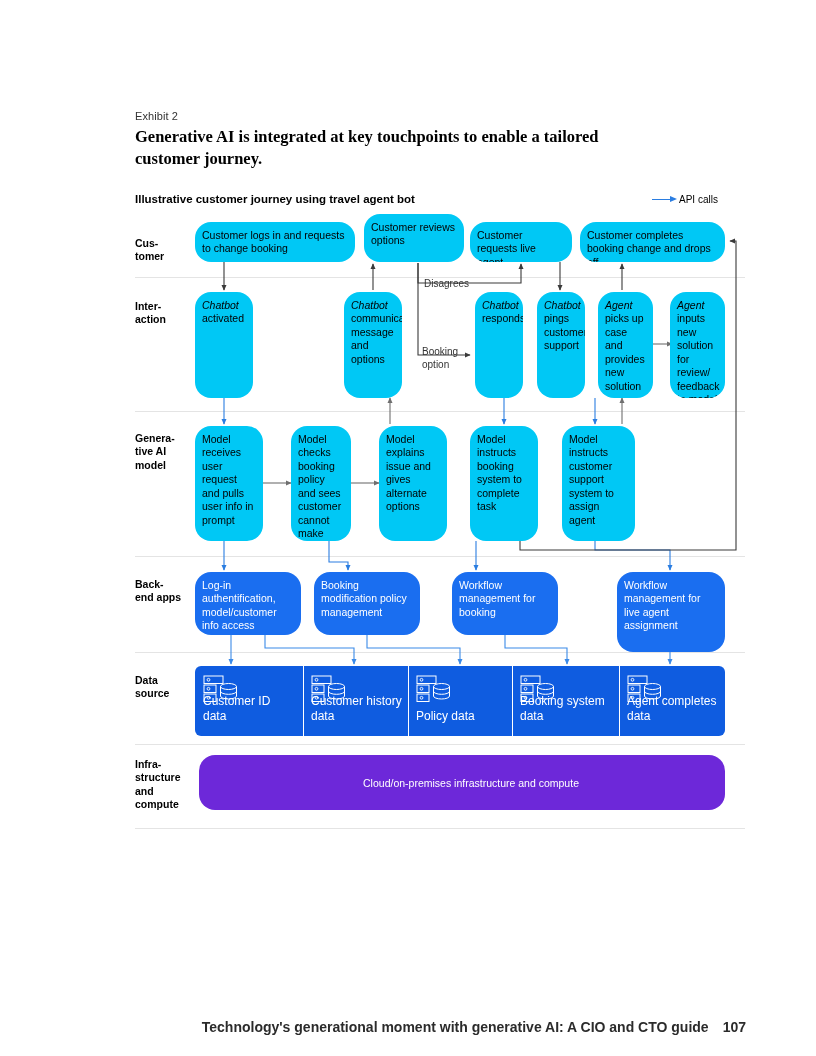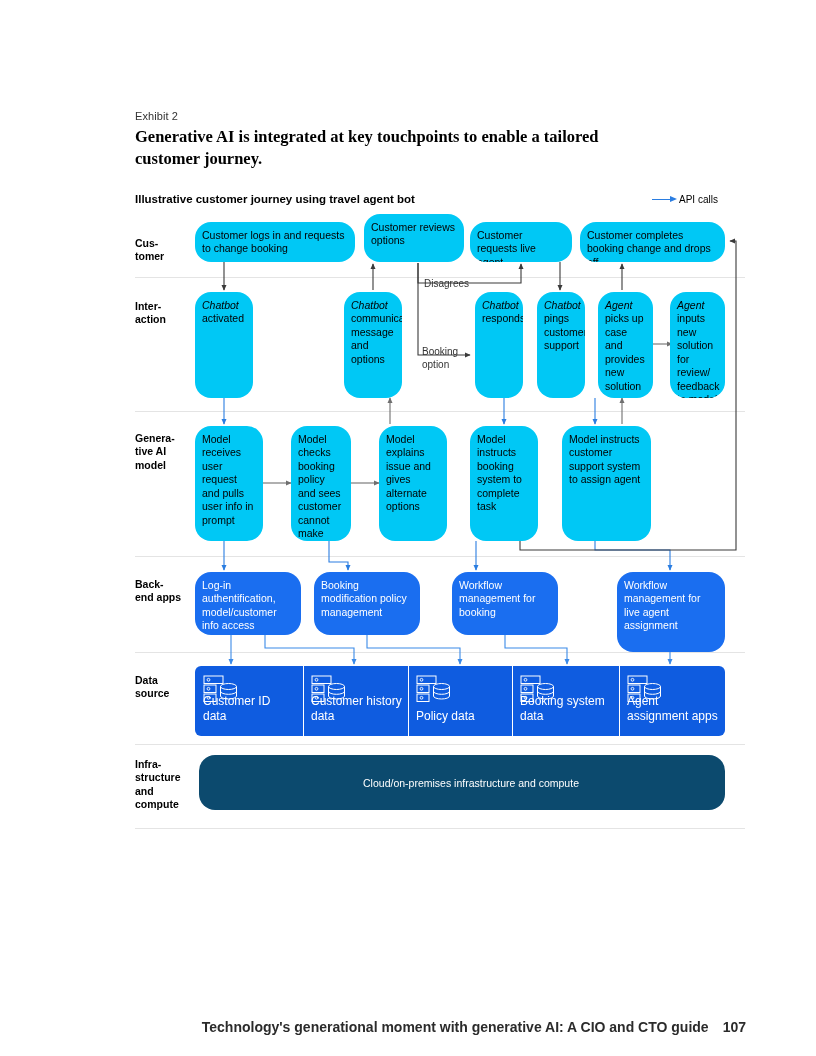--- a/index.html
+++ b/index.html
@@ -59,21 +59,21 @@
 
   
   .box {
     position:absolute; border-radius:16px;
     font-size:10.5px; line-height:1.28;
     padding:7px 7px 5px 7px;
     overflow:hidden;
   }
   .box.cyan  { background:#00c8f5; color:#000000; }
   .box.blue  { background:#1a6ef0; color:#ffffff; }
-  .box.navy  { background:#0c4a6e; color:#ffffff;padding-left:25px; }
+  .box.navy  { background:#6d28d9; color:#ffffff;padding-left:25px; }
   .box .it { font-style:italic; }
 
   .datacell {
     position:absolute; background:#0f5ce0; color:#ffffff;
     font-size:12px; line-height:1.3;
   }
   .datacell .dlabel { position:absolute; left:8px; bottom:11px; width:94px; }
   .datadiv { position:absolute; width:1px; background:#ffffff; }
   .dicon { position:absolute; left:8px; top:9px; }
 
@@ -248,21 +248,21 @@
   </div>
   <div class="box cyan" style="left:291px; top:426px; width:60px; height:115px">
     <span>Model checks booking policy and sees customer cannot make change</span>
   </div>
   <div class="box cyan" style="left:379px; top:426px; width:68px; height:115px">
     <span>Model explains issue and gives alternate options</span>
   </div>
   <div class="box cyan" style="left:470px; top:426px; width:68px; height:115px">
     <span>Model instructs booking system to complete task</span>
   </div>
-  <div class="box cyan" style="left:562px; top:426px; width:89px; height:115px">
+  <div class="box cyan" style="left:562px; top:426px; width:73px; height:115px">
     <span>Model instructs customer support system to assign agent</span>
   </div>
 
   <div class="box blue" style="left:195px; top:572px; width:106px; height:63px">
     <span>Log-in authentification, model/customer info access authorization</span>
   </div>
   <div class="box blue" style="left:314px; top:572px; width:106px; height:63px">
     <span>Booking modification policy management</span>
   </div>
   <div class="box blue" style="left:452px; top:572px; width:106px; height:63px">
@@ -333,21 +333,21 @@
       <rect x="1" y="1" width="19" height="7.5" fill="none" stroke="#fff" stroke-width="1"></rect>
       <circle cx="5.5" cy="4.8" r="1.4" fill="none" stroke="#fff" stroke-width=".9"></circle>
       <rect x="1" y="10" width="12" height="7.5" fill="none" stroke="#fff" stroke-width="1"></rect>
       <circle cx="5.5" cy="13.8" r="1.4" fill="none" stroke="#fff" stroke-width=".9"></circle>
       <rect x="1" y="19" width="12" height="7.5" fill="none" stroke="#fff" stroke-width="1"></rect>
       <circle cx="5.5" cy="22.8" r="1.4" fill="none" stroke="#fff" stroke-width=".9"></circle>
       <ellipse cx="25.5" cy="11.5" rx="8" ry="3" fill="none" stroke="#fff" stroke-width="1"></ellipse>
       <path d="M17.5,11.5 v9.5 a8,3 0 0 0 16,0 v-9.5" fill="none" stroke="#fff" stroke-width="1"></path>
       <path d="M17.5,16.3 a8,3 0 0 0 16,0" fill="none" stroke="#fff" stroke-width="1"></path>
     </svg>
-    <span class="dlabel">Agent assignment apps</span>
+    <span class="dlabel">Agent completes data</span>
   </div>
   <div class="datadiv" style="left:303px; top:666px; height:70px"></div>
   <div class="datadiv" style="left:408px; top:666px; height:70px"></div>
   <div class="datadiv" style="left:512px; top:666px; height:70px"></div>
   <div class="datadiv" style="left:619px; top:666px; height:70px"></div>
 
   <div class="box navy" style="left:199px; top:755px; width:526px; height:55px; display:flex; align-items:center; justify-content:center">
     <span>Cloud/on-premises infrastructure and compute</span>
   </div>
 

